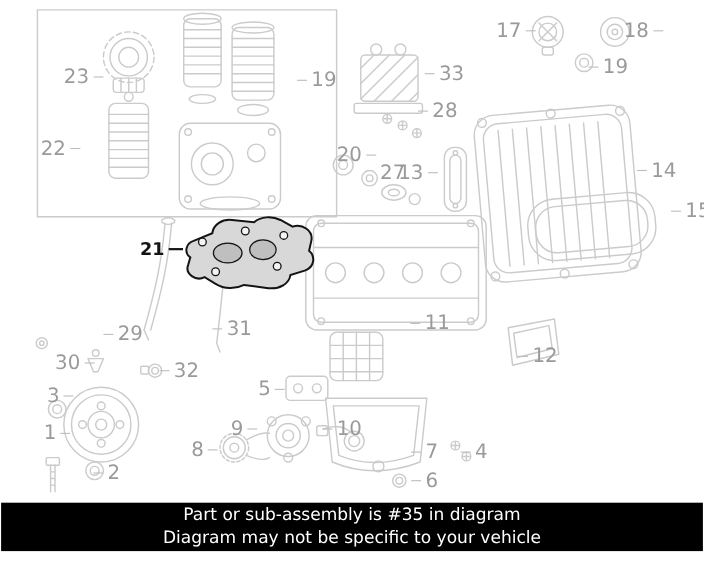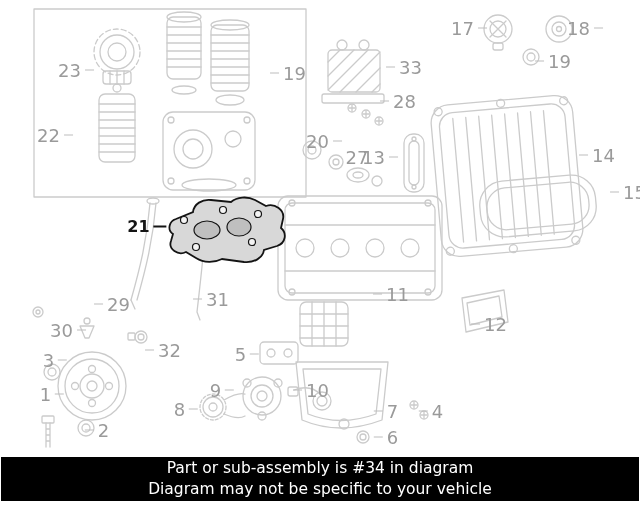--- a/index.html
+++ b/index.html
@@ -358,21 +358,21 @@
       </div>
       <div class="part-label leader-left" style="left: 112px; top: 304px;">
         <span>29</span>
       </div>
       <div class="part-label leader-left" style="left: 211px; top: 299px;">
         <span>31</span>
       </div>
       <div class="part-label leader-right" style="left: 68px; top: 330px;">
         <span>30</span>
       </div>
-      <div class="part-label leader-left" style="left: 163px; top: 337px; margin-top: 13px;">
+      <div class="part-label leader-left" style="left: 163px; top: 337px;">
         <span>32</span>
       </div>
       <div class="part-label leader-left" style="left: 489px; top: 324px;">
         <span>12</span>
       </div>
       <div class="part-label leader-right" style="left: 55px; top: 360px;">
         <span>3</span>
       </div>
       <div class="part-label leader-right" style="left: 247px; top: 354px;">
         <span>5</span>
@@ -397,17 +397,17 @@
       </div>
       <div class="part-label leader-left" style="left: 97px; top: 430px;">
         <span>2</span>
       </div>
       <div class="part-label leader-left" style="left: 386px; top: 437px;">
         <span>6</span>
       </div>
     </div>
 
   <div class="banner">
-    <div>Part or sub-assembly is #34 in diagram</div>
+    <div>Part or sub-assembly is #35 in diagram</div>
     <div>Diagram may not be specific to your vehicle</div>
   </div>
 
 </div>
 
 </body></html>

